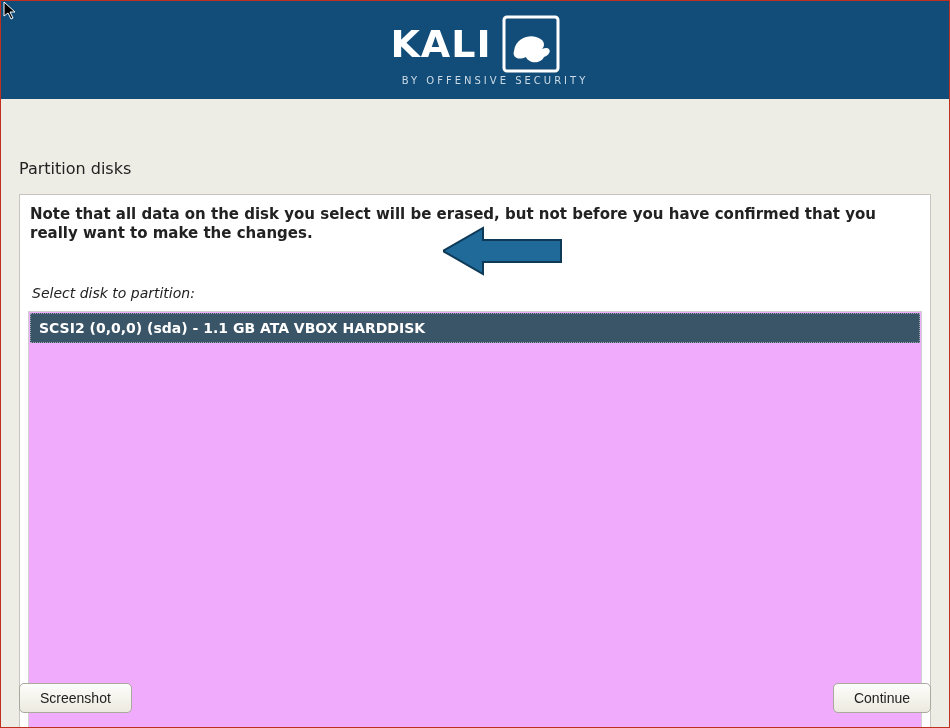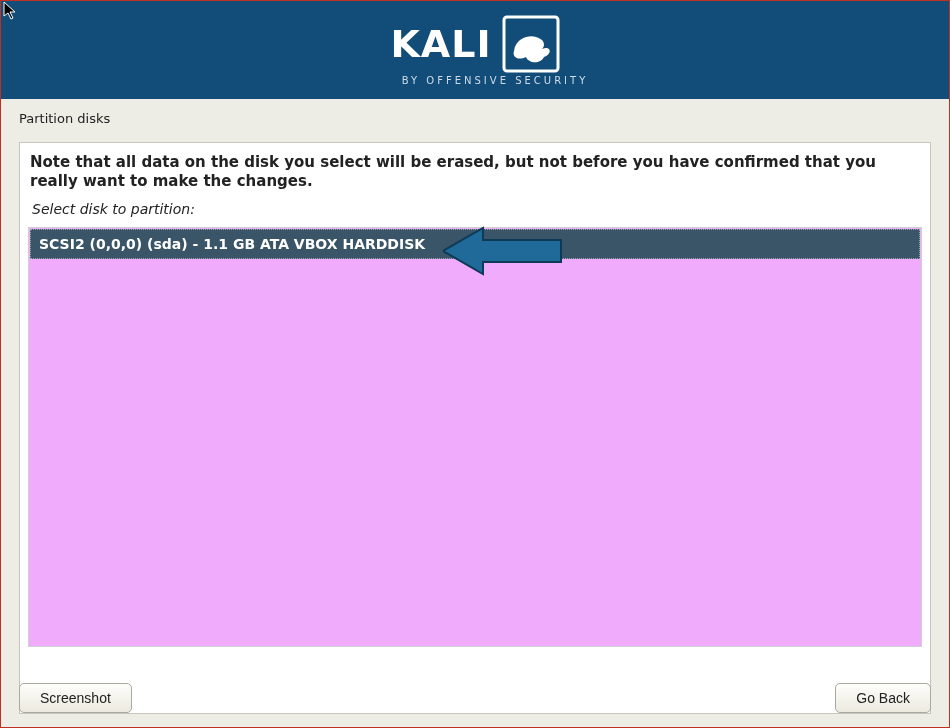--- a/index.html
+++ b/index.html
@@ -38,22 +38,23 @@
       letter-spacing: 3px;
       color: #cddbe6;
       margin-top: 2px;
       margin-left: 40px;
     }
 
     .page-title-area {
       padding: 12px 18px 16px 18px;
     }
     .page-title {
-      font-size: 13px;
+      font-size: 16px;
       color: #222;
+      margin-top: 48px;
     }
 
     .content-frame {
       margin: 0 18px;
       background: #fff;
       border: 1px solid #c6c6bf;
       height: 572px;
       position: relative;
       padding: 8px 6px;
     }
@@ -63,20 +64,21 @@
       font-weight: 700;
       color: #222;
       padding: 2px 4px 6px 4px;
       line-height: 1.25;
     }
     .select-hint {
       font-size: 14px;
       font-style: italic;
       color: #222;
       padding: 4px 6px 8px 6px;
+      margin-top: 32px;
     }
 
     .disk-list {
       margin: 2px 2px 0 2px;
       border: 1px solid #d0d0d0;
       background: #f0abfc;
       height: 420px;
     }
     .disk-item {
       font-size: 14px;
@@ -159,15 +161,15 @@
   </div>
 </div>
 
 <svg class="arrow-overlay" width="120" height="50" viewBox="0 0 120 50">
   <polygon points="0,25 40,2 40,14 118,14 118,36 40,36 40,48" fill="#1f6a99" stroke="#0d3a57" stroke-width="2"></polygon>
 </svg>
 
 <div class="button-bar">
   <button class="std">Screenshot</button>
   <div class="right">
-    <button class="std">Go Back</button>
+    <button class="std">Continue</button>
   </div>
 </div>
 
 </body></html>

